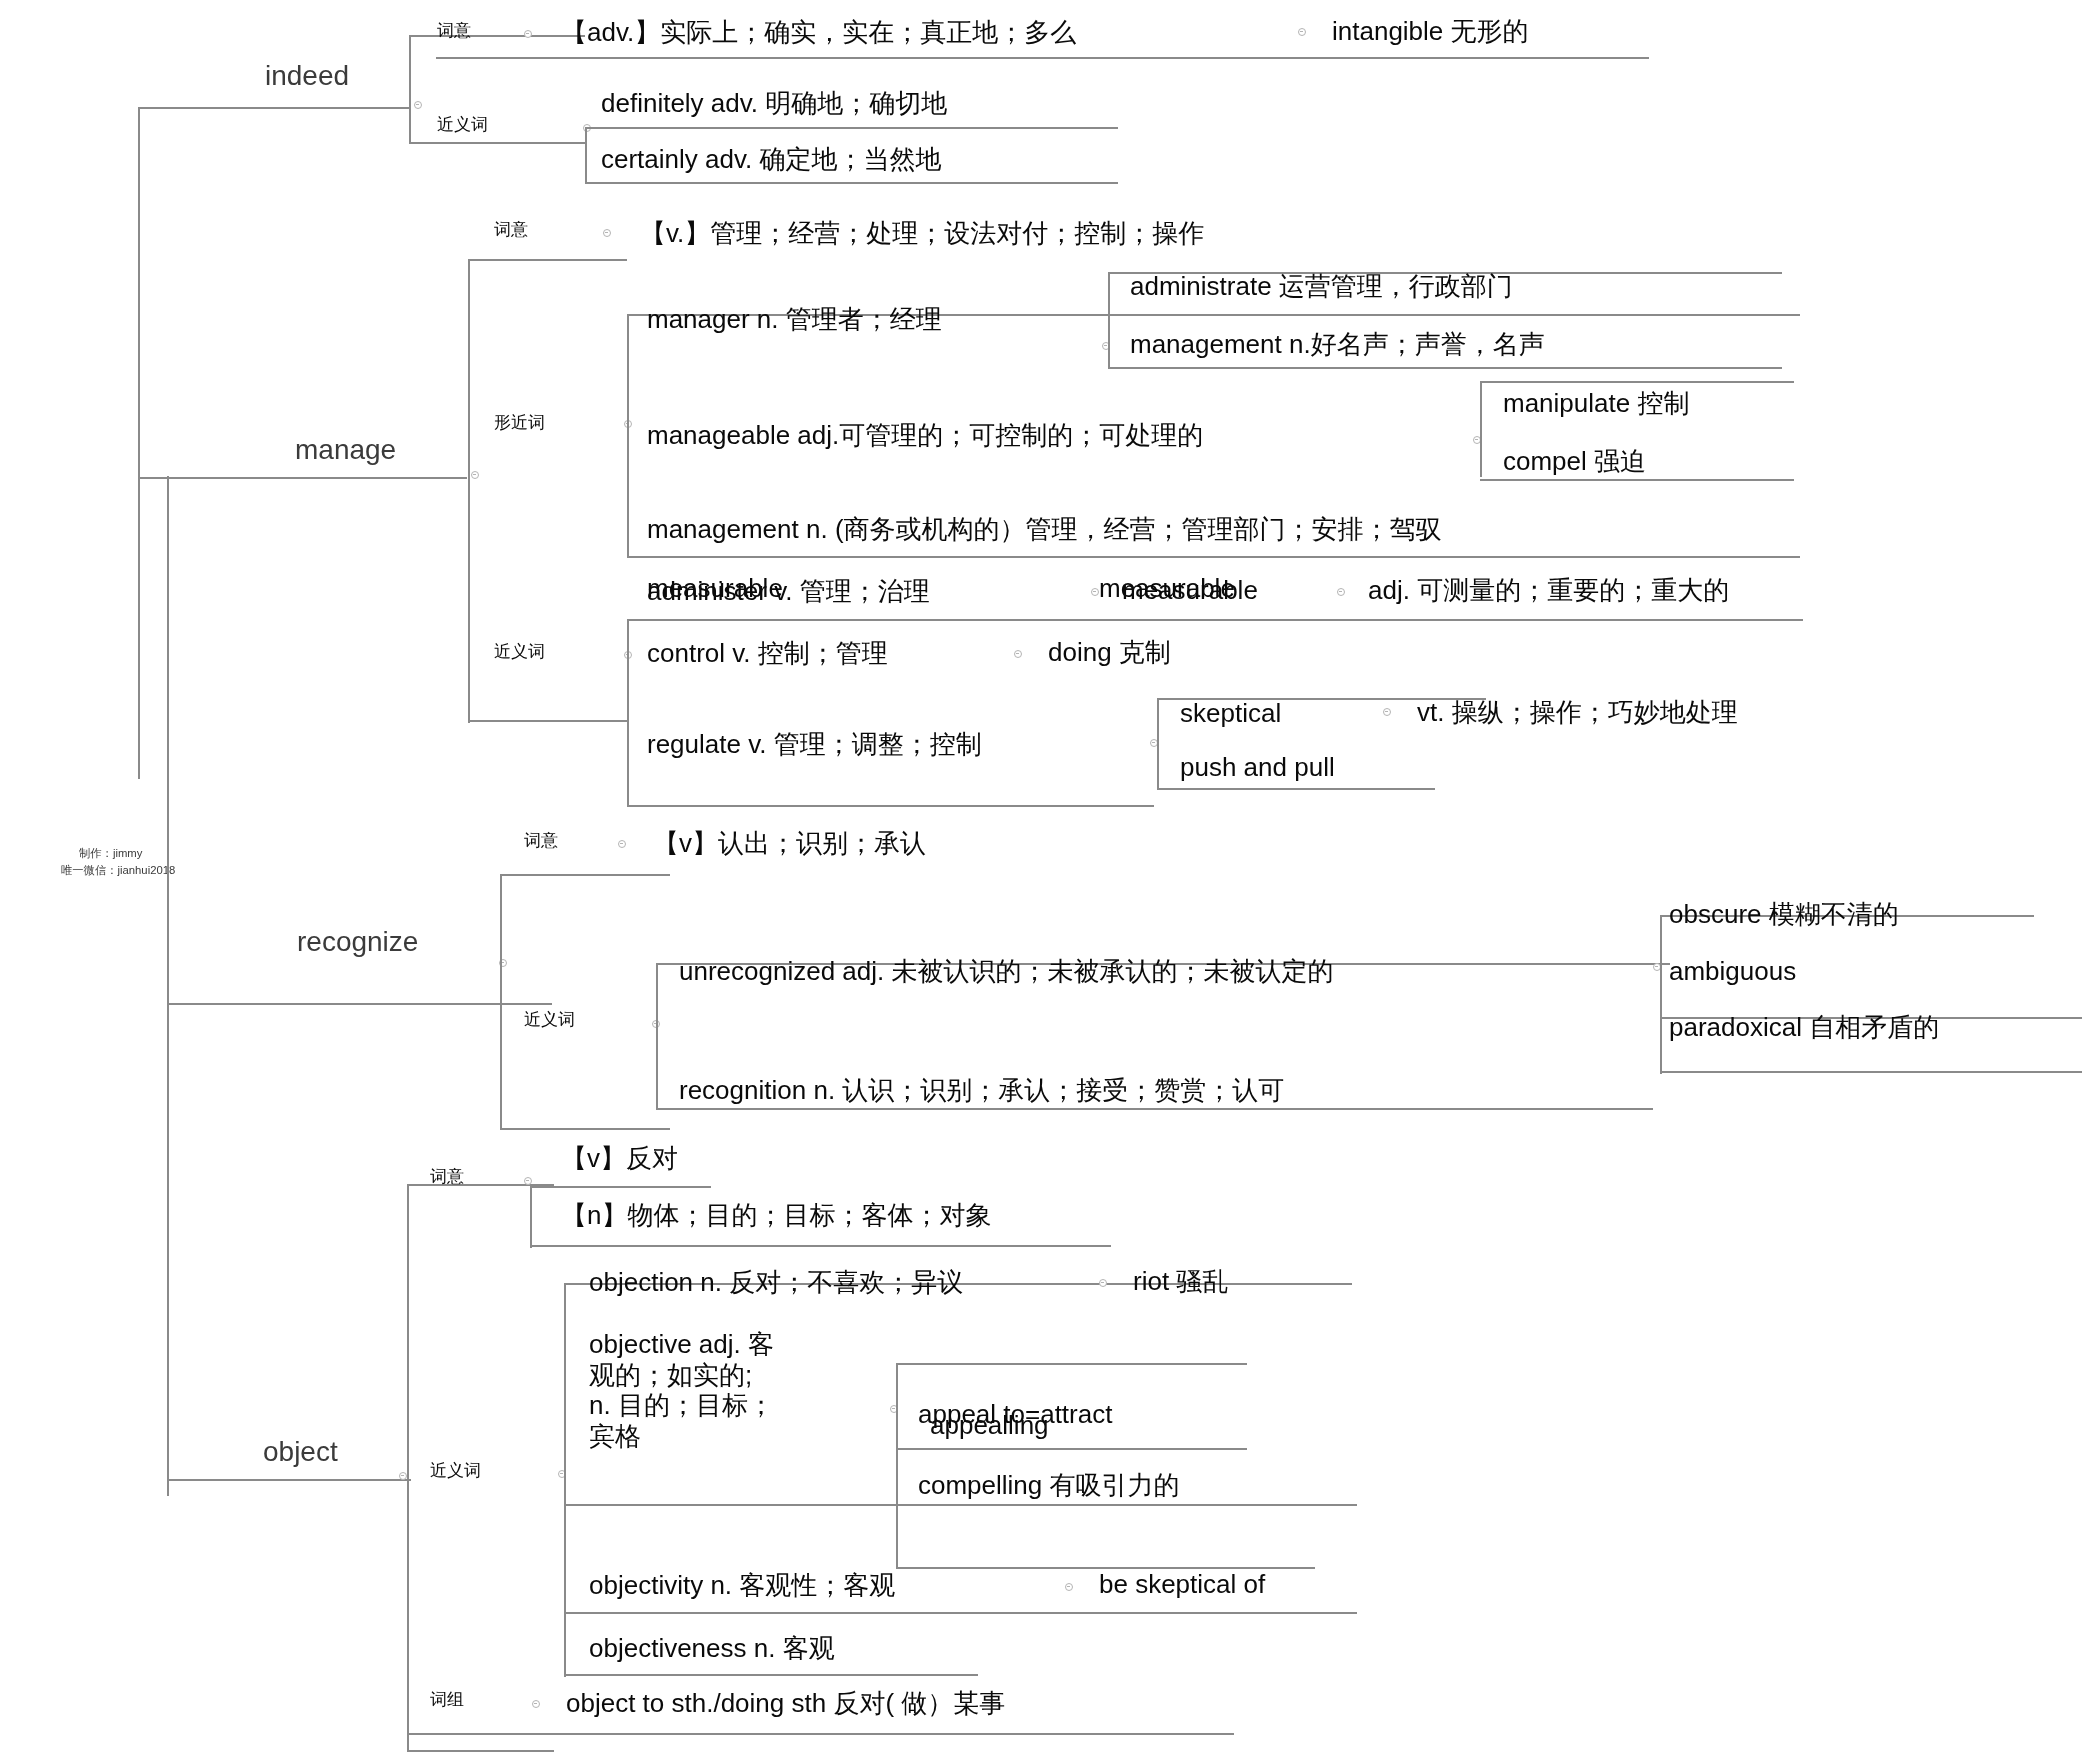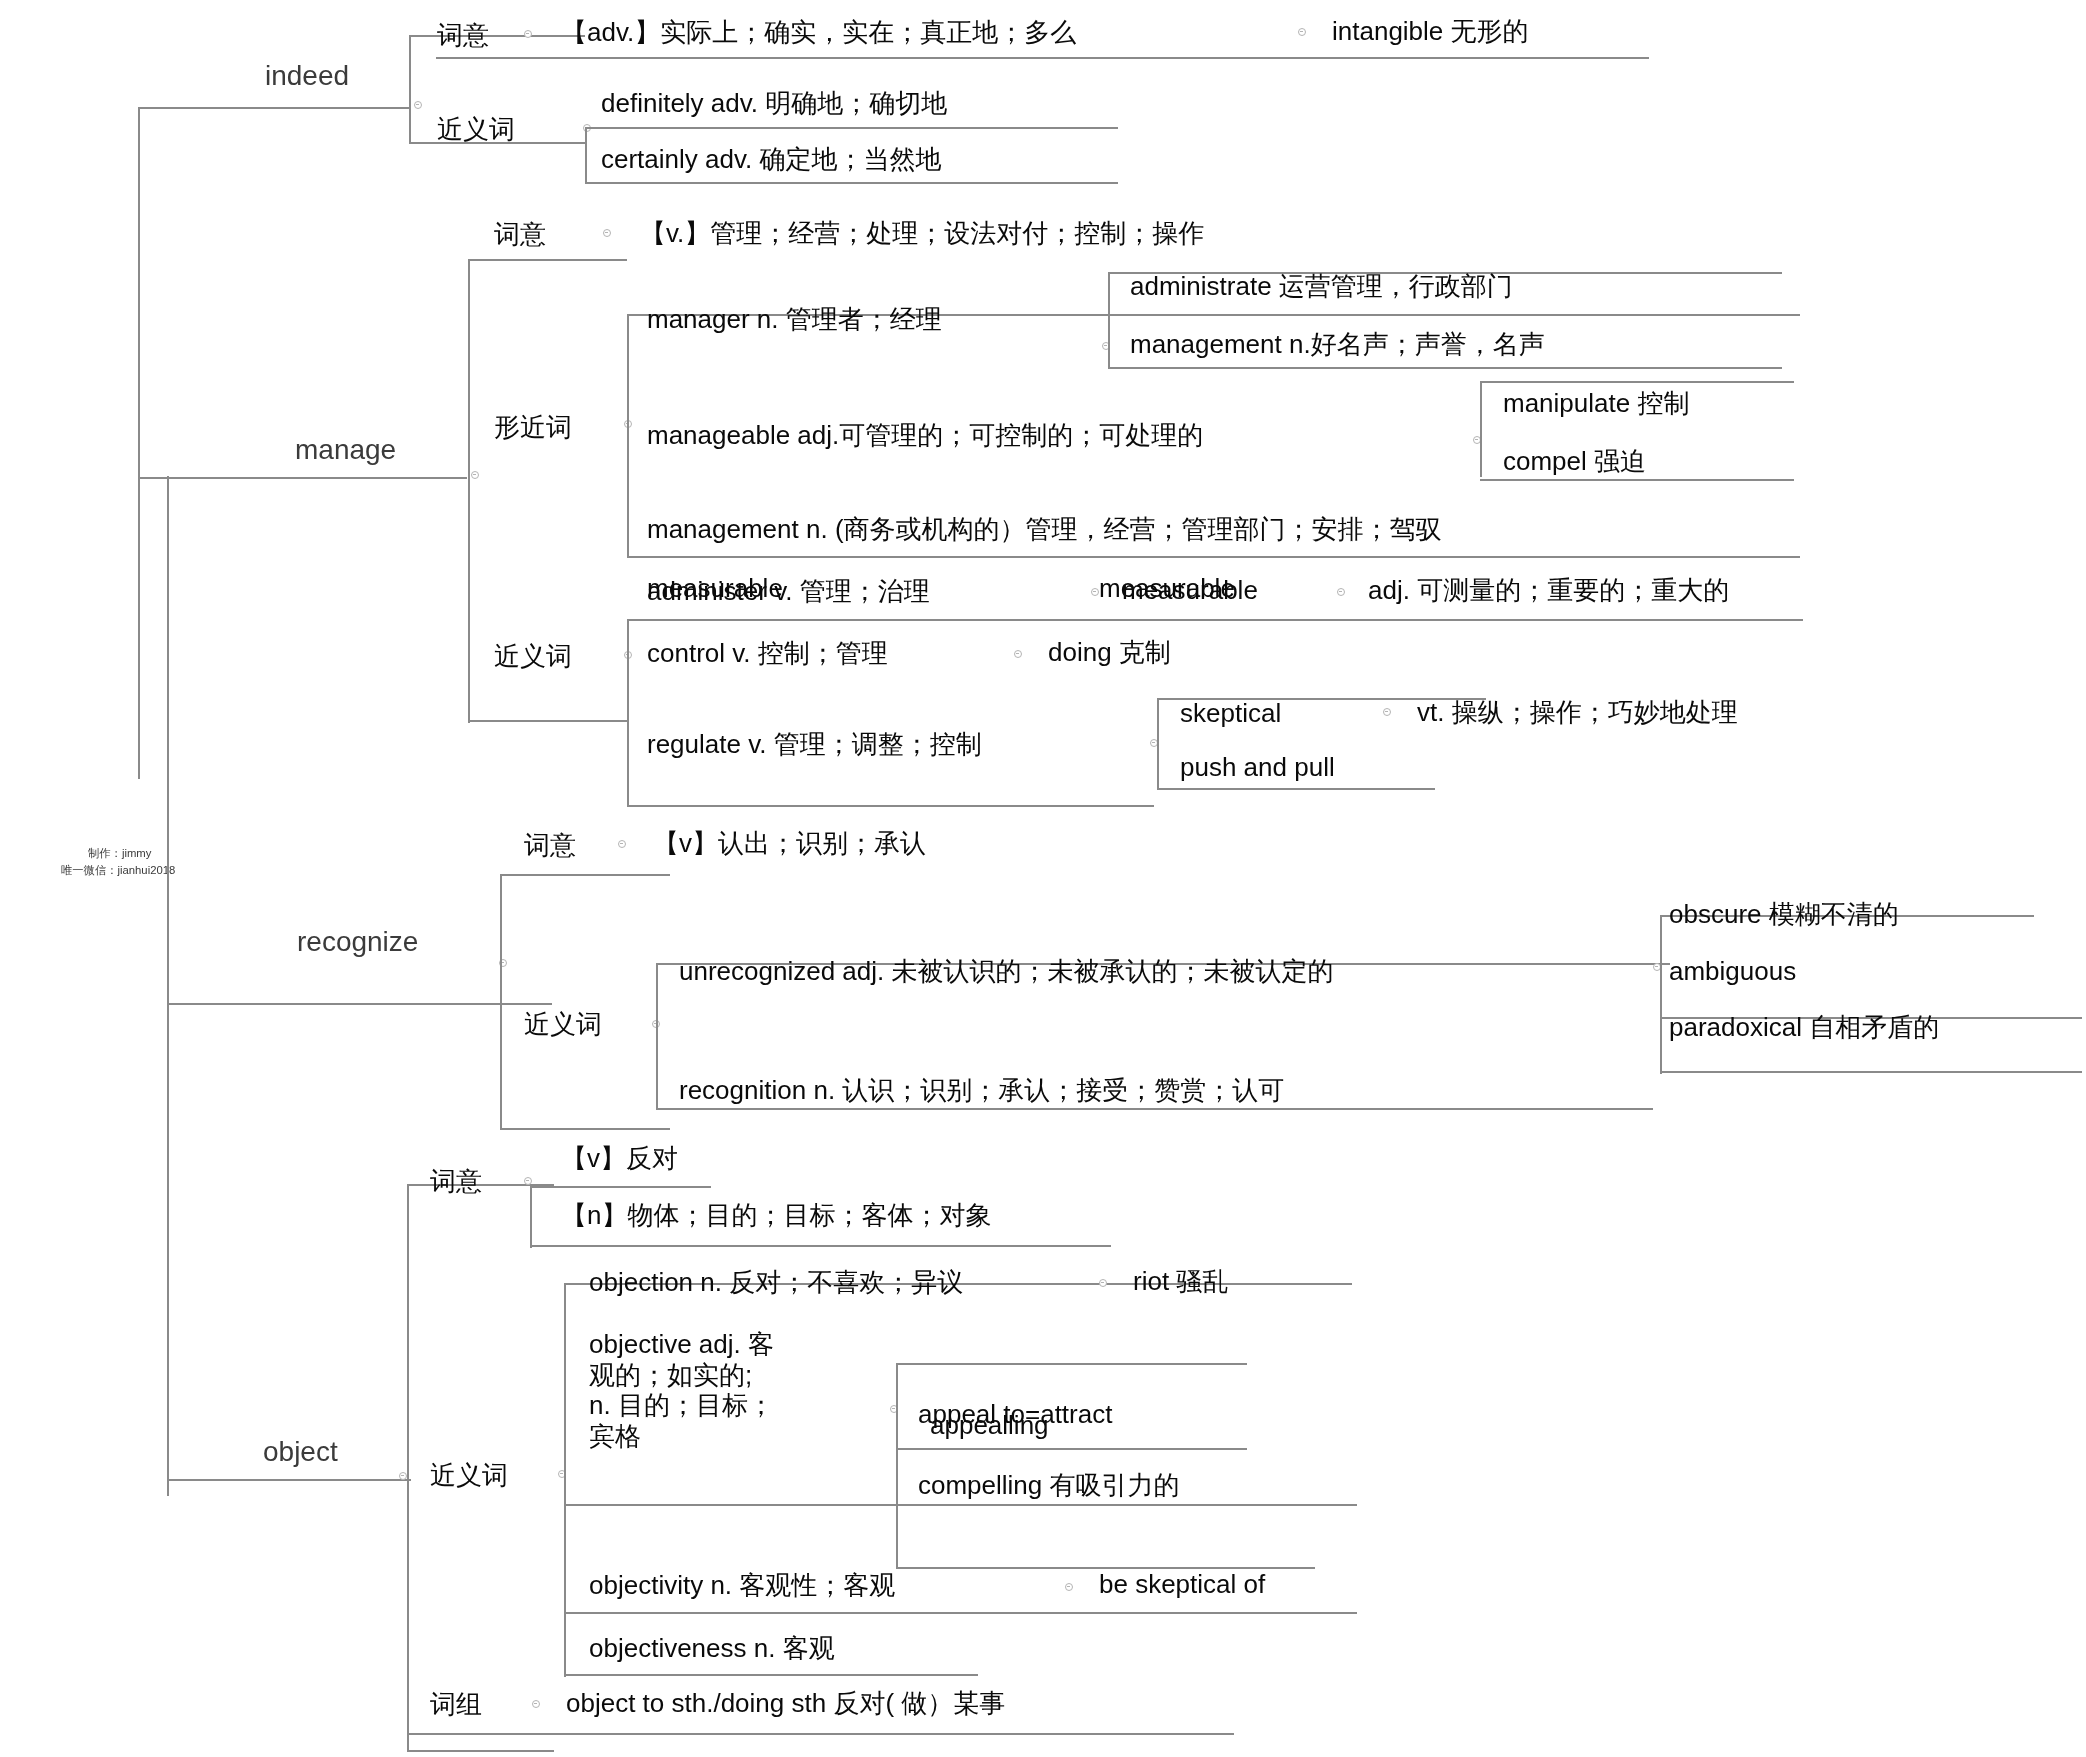--- a/index.html
+++ b/index.html
@@ -8,21 +8,21 @@
 
   
   .ln{position:absolute;background:#8a8a8a;}
   .hl{height:2.3px;}          
   .vl{width:2.3px;}           
   .ul{position:absolute;height:2.3px;background:#8a8a8a;}
 
   
   .t{position:absolute;white-space:nowrap;color:#0a0a0a;line-height:1;}
   .eng{font-size:26px;}
-  .lbl{font-size:26px;text-align:right;}
+  .lbl{font-size:17px;text-align:right;}
   .branch{font-size:28px;color:#3b3b3b;}
   .wrapnode{position:absolute;color:#0a0a0a;line-height:1.18;font-size:26px;white-space:normal;}
 
   
   #root{
     position:absolute;left:8px;top:731px;width:215px;height:99px;
     border:2.3px solid #7d7d7d;border-radius:50%;background:#fff;
     display:flex;align-items:center;justify-content:center;
   }
   #root span{font-size:35px;font-weight:bold;color:#4a4a4a;letter-spacing:0.6px;}
@@ -32,21 +32,21 @@
   
   .dot{position:absolute;width:8px;height:8px;border:1.1px solid #b4b4b4;border-radius:50%;
        background:#fff;box-sizing:border-box;}
   .dot::after{content:"";position:absolute;left:1.1px;top:2.3px;width:3.4px;height:1.1px;background:#b4b4b4;}
 </style>
 </head>
 <body>
 
 <div id="stage">
 
-  <div class="credit" style="left:88px;top:845px;">制作：jimmy</div>
+  <div class="credit" style="left:79px;top:845px;">制作：jimmy</div>
   <div class="credit" style="left:61px;top:862px;">唯一微信：jianhui2018</div>
 
   <div class="ln vl" style="left:138px;top:108px;height:671px;"></div>
   <div class="ln vl" style="left:167px;top:476px;height:1020px;"></div>
 
   <div class="ln hl" style="left:138px;top:107px;width:272px;"></div>
   <div class="t branch" style="left:265px;top:62px;">indeed</div>
   <div class="dot" style="left:414px;top:101px;"></div>
 
   <div class="ln vl" style="left:409px;top:35px;height:108px;"></div>

